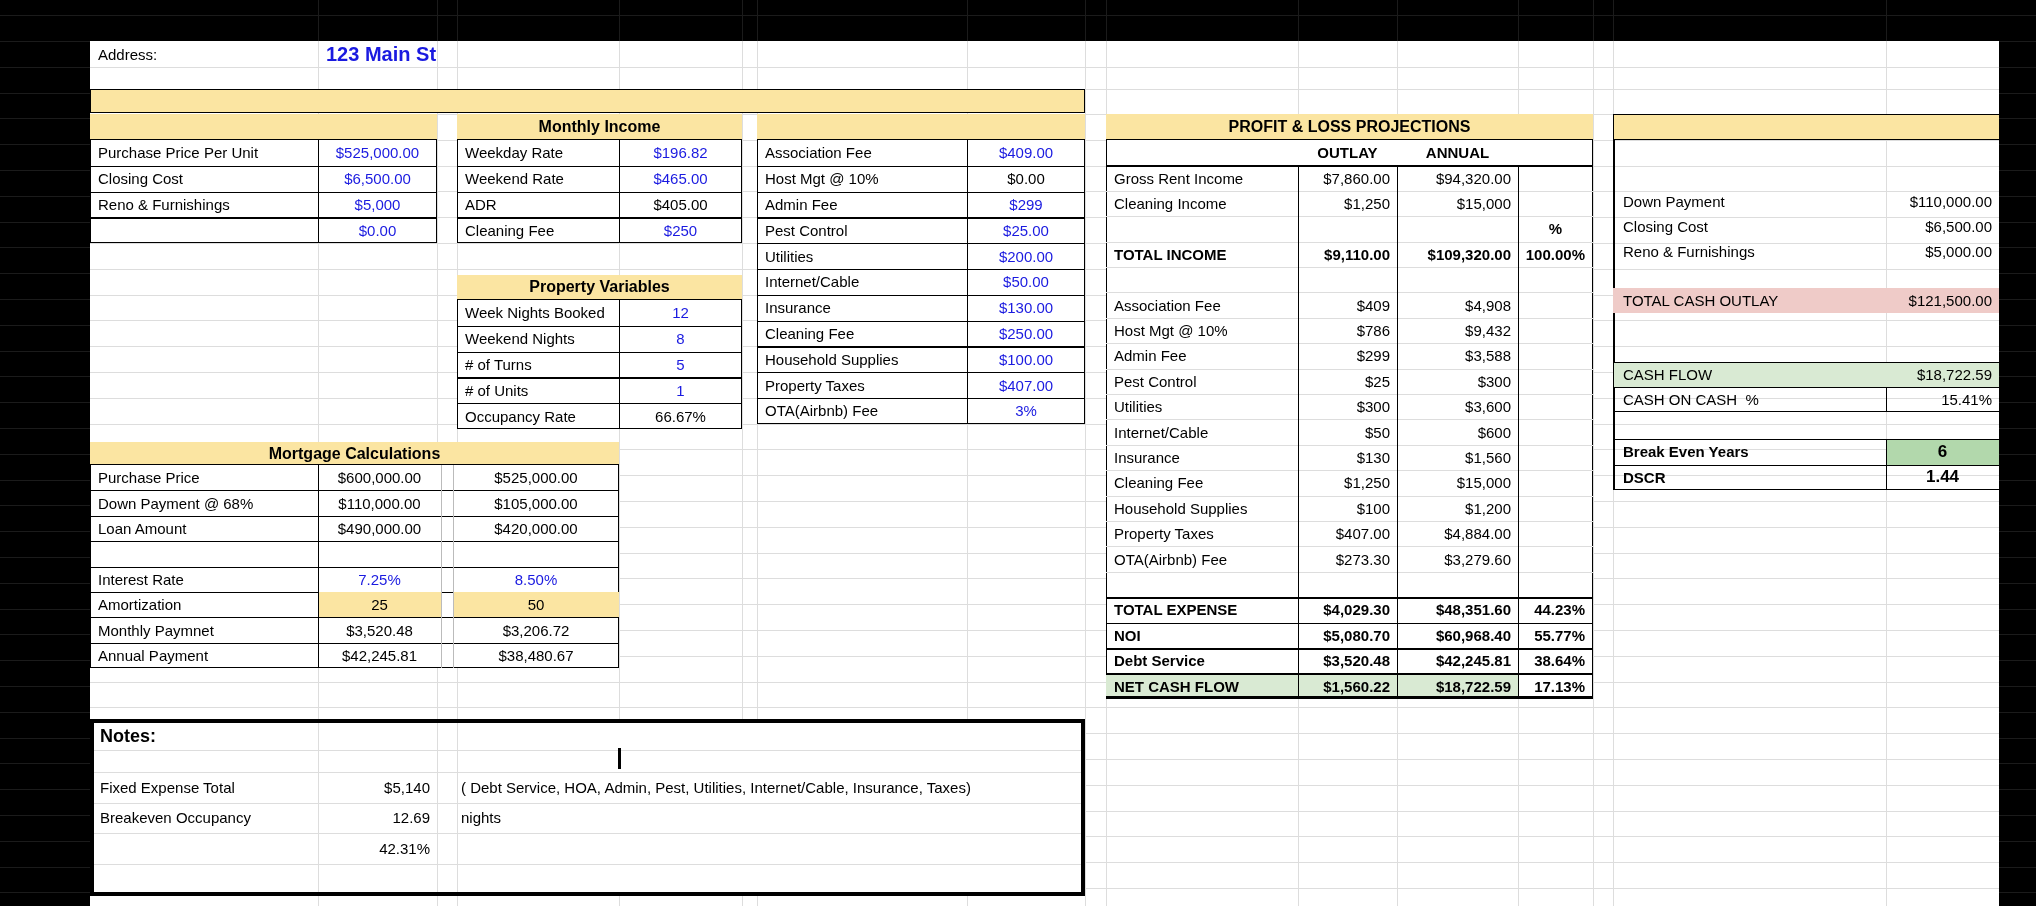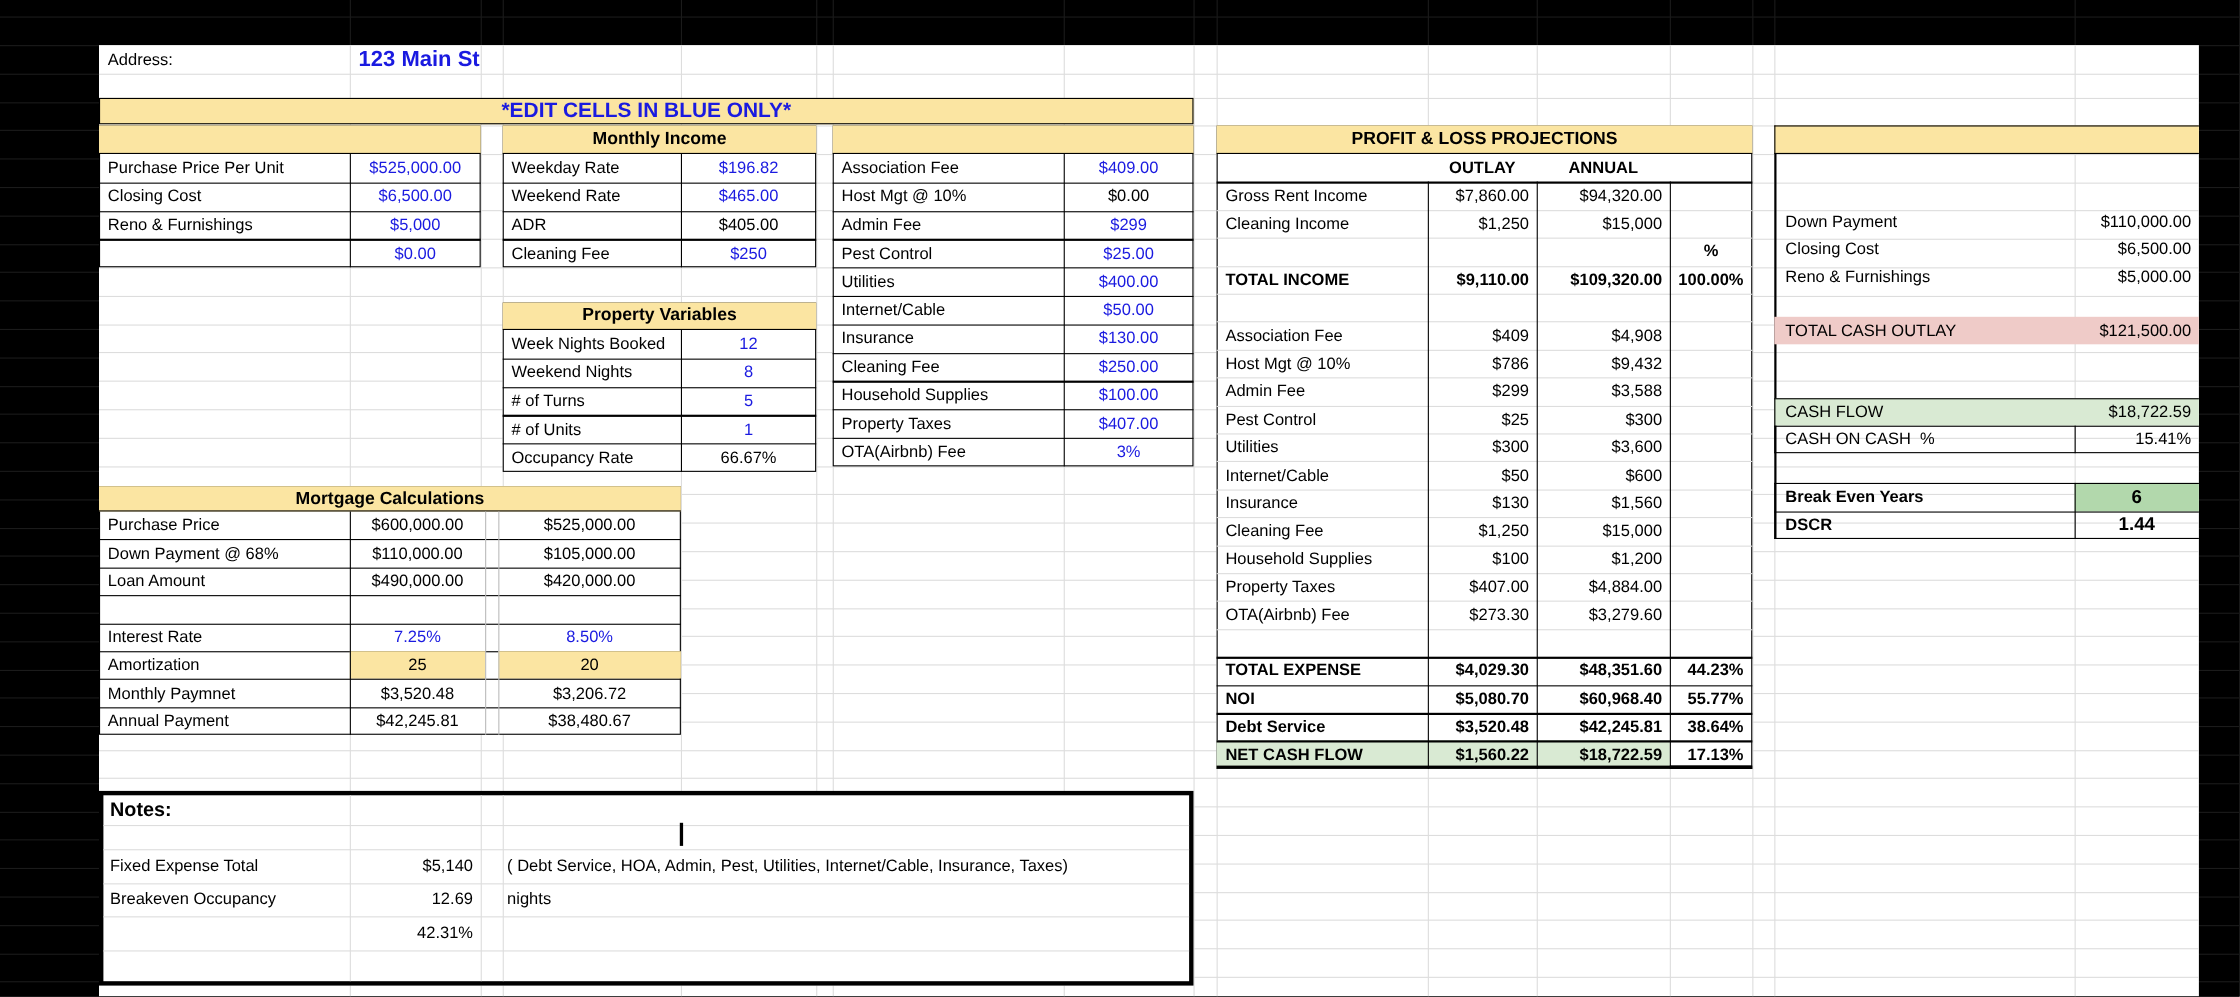--- a/index.html
+++ b/index.html
@@ -104,21 +104,20 @@
     <div style="position: absolute; left: 90px; top: 733.2px; width: 1909px; height: 1px; box-sizing: border-box; background: rgb(221, 221, 221);"></div>
     <div style="position: absolute; left: 90px; top: 759px; width: 1909px; height: 1px; box-sizing: border-box; background: rgb(221, 221, 221);"></div>
     <div style="position: absolute; left: 90px; top: 784.8px; width: 1909px; height: 1px; box-sizing: border-box; background: rgb(221, 221, 221);"></div>
     <div style="position: absolute; left: 90px; top: 810.6px; width: 1909px; height: 1px; box-sizing: border-box; background: rgb(221, 221, 221);"></div>
     <div style="position: absolute; left: 90px; top: 836.4px; width: 1909px; height: 1px; box-sizing: border-box; background: rgb(221, 221, 221);"></div>
     <div style="position: absolute; left: 90px; top: 862.2px; width: 1909px; height: 1px; box-sizing: border-box; background: rgb(221, 221, 221);"></div>
     <div style="position: absolute; left: 90px; top: 888px; width: 1909px; height: 1px; box-sizing: border-box; background: rgb(221, 221, 221);"></div>
     <div style="position: absolute; left: 92px; top: 41px; width: 226px; height: 26px; box-sizing: border-box; display: flex; align-items: center; white-space: pre; overflow: visible; justify-content: flex-start; padding-left: 6px; font: 15px &quot;Liberation Sans&quot;, sans-serif; color: rgb(0, 0, 0);">Address:</div>
     <div style="position: absolute; left: 320px; top: 41px; width: 300px; height: 26px; box-sizing: border-box; display: flex; align-items: center; white-space: pre; overflow: visible; justify-content: flex-start; padding-left: 6px; font: bold 20px &quot;Liberation Sans&quot;, sans-serif; color: rgb(26, 26, 224);">123 Main St</div>
     <div style="position: absolute; left: 90px; top: 89px; width: 995px; height: 24px; box-sizing: border-box; background: rgb(251, 229, 162); border: 1.2px solid rgb(0, 0, 0);"></div>
-    <div style="position: absolute; left: 90px; top: 89px; width: 995px; height: 24px; box-sizing: border-box; display: flex; align-items: center; white-space: pre; overflow: visible; justify-content: center; font: bold 19px &quot;Liberation Sans&quot;, sans-serif; color: rgb(26, 26, 224);">*EDIT CELLS IN BLUE ONLY*</div>
     <div style="position: absolute; left: 90px; top: 114px; width: 347px; height: 129.2px; box-sizing: border-box; background: rgb(255, 255, 255); border: 1.5px solid rgb(0, 0, 0);"></div>
     <div style="position: absolute; left: 90px; top: 114px; width: 347px; height: 26px; box-sizing: border-box; background: rgb(251, 229, 162); border-bottom: 1.5px solid rgb(0, 0, 0);"></div>
     <div style="position: absolute; left: 90px; top: 165.8px; width: 347px; height: 1.2px; box-sizing: border-box; background: rgb(0, 0, 0);"></div>
     <div style="position: absolute; left: 90px; top: 191.6px; width: 347px; height: 1.2px; box-sizing: border-box; background: rgb(0, 0, 0);"></div>
     <div style="position: absolute; left: 90px; top: 217.4px; width: 347px; height: 1.2px; box-sizing: border-box; background: rgb(0, 0, 0);"></div>
     <div style="position: absolute; left: 318px; top: 140px; width: 1.2px; height: 103.2px; box-sizing: border-box; background: rgb(0, 0, 0);"></div>
     <div style="position: absolute; left: 92px; top: 140px; width: 226px; height: 25.8px; box-sizing: border-box; display: flex; align-items: center; white-space: pre; overflow: visible; justify-content: flex-start; padding-left: 6px; font: 15px &quot;Liberation Sans&quot;, sans-serif; color: rgb(0, 0, 0);">Purchase Price Per Unit</div>
     <div style="position: absolute; left: 318px; top: 140px; width: 119px; height: 25.8px; box-sizing: border-box; display: flex; align-items: center; white-space: pre; overflow: visible; justify-content: center; font: 15px &quot;Liberation Sans&quot;, sans-serif; color: rgb(26, 26, 224);">$525,000.00</div>
     <div style="position: absolute; left: 92px; top: 165.8px; width: 226px; height: 25.8px; box-sizing: border-box; display: flex; align-items: center; white-space: pre; overflow: visible; justify-content: flex-start; padding-left: 6px; font: 15px &quot;Liberation Sans&quot;, sans-serif; color: rgb(0, 0, 0);">Closing Cost</div>
     <div style="position: absolute; left: 318px; top: 165.8px; width: 119px; height: 25.8px; box-sizing: border-box; display: flex; align-items: center; white-space: pre; overflow: visible; justify-content: center; font: 15px &quot;Liberation Sans&quot;, sans-serif; color: rgb(26, 26, 224);">$6,500.00</div>
@@ -174,21 +173,21 @@
     <div style="position: absolute; left: 967px; top: 140px; width: 1.2px; height: 283.8px; box-sizing: border-box; background: rgb(0, 0, 0);"></div>
     <div style="position: absolute; left: 759px; top: 140px; width: 208px; height: 25.8px; box-sizing: border-box; display: flex; align-items: center; white-space: pre; overflow: visible; justify-content: flex-start; padding-left: 6px; font: 15px &quot;Liberation Sans&quot;, sans-serif; color: rgb(0, 0, 0);">Association Fee</div>
     <div style="position: absolute; left: 967px; top: 140px; width: 118px; height: 25.8px; box-sizing: border-box; display: flex; align-items: center; white-space: pre; overflow: visible; justify-content: center; font: 15px &quot;Liberation Sans&quot;, sans-serif; color: rgb(26, 26, 224);">$409.00</div>
     <div style="position: absolute; left: 759px; top: 165.8px; width: 208px; height: 25.8px; box-sizing: border-box; display: flex; align-items: center; white-space: pre; overflow: visible; justify-content: flex-start; padding-left: 6px; font: 15px &quot;Liberation Sans&quot;, sans-serif; color: rgb(0, 0, 0);">Host Mgt @ 10%</div>
     <div style="position: absolute; left: 967px; top: 165.8px; width: 118px; height: 25.8px; box-sizing: border-box; display: flex; align-items: center; white-space: pre; overflow: visible; justify-content: center; font: 15px &quot;Liberation Sans&quot;, sans-serif; color: rgb(0, 0, 0);">$0.00</div>
     <div style="position: absolute; left: 759px; top: 191.6px; width: 208px; height: 25.8px; box-sizing: border-box; display: flex; align-items: center; white-space: pre; overflow: visible; justify-content: flex-start; padding-left: 6px; font: 15px &quot;Liberation Sans&quot;, sans-serif; color: rgb(0, 0, 0);">Admin Fee</div>
     <div style="position: absolute; left: 967px; top: 191.6px; width: 118px; height: 25.8px; box-sizing: border-box; display: flex; align-items: center; white-space: pre; overflow: visible; justify-content: center; font: 15px &quot;Liberation Sans&quot;, sans-serif; color: rgb(26, 26, 224);">$299</div>
     <div style="position: absolute; left: 759px; top: 217.4px; width: 208px; height: 25.8px; box-sizing: border-box; display: flex; align-items: center; white-space: pre; overflow: visible; justify-content: flex-start; padding-left: 6px; font: 15px &quot;Liberation Sans&quot;, sans-serif; color: rgb(0, 0, 0);">Pest Control</div>
     <div style="position: absolute; left: 967px; top: 217.4px; width: 118px; height: 25.8px; box-sizing: border-box; display: flex; align-items: center; white-space: pre; overflow: visible; justify-content: center; font: 15px &quot;Liberation Sans&quot;, sans-serif; color: rgb(26, 26, 224);">$25.00</div>
     <div style="position: absolute; left: 759px; top: 243.2px; width: 208px; height: 25.8px; box-sizing: border-box; display: flex; align-items: center; white-space: pre; overflow: visible; justify-content: flex-start; padding-left: 6px; font: 15px &quot;Liberation Sans&quot;, sans-serif; color: rgb(0, 0, 0);">Utilities</div>
-    <div style="position: absolute; left: 967px; top: 243.2px; width: 118px; height: 25.8px; box-sizing: border-box; display: flex; align-items: center; white-space: pre; overflow: visible; justify-content: center; font: 15px &quot;Liberation Sans&quot;, sans-serif; color: rgb(26, 26, 224);">$400.00</div>
+    <div style="position: absolute; left: 967px; top: 243.2px; width: 118px; height: 25.8px; box-sizing: border-box; display: flex; align-items: center; white-space: pre; overflow: visible; justify-content: center; font: 15px &quot;Liberation Sans&quot;, sans-serif; color: rgb(26, 26, 224);">$200.00</div>
     <div style="position: absolute; left: 759px; top: 269px; width: 208px; height: 25.8px; box-sizing: border-box; display: flex; align-items: center; white-space: pre; overflow: visible; justify-content: flex-start; padding-left: 6px; font: 15px &quot;Liberation Sans&quot;, sans-serif; color: rgb(0, 0, 0);">Internet/Cable</div>
     <div style="position: absolute; left: 967px; top: 269px; width: 118px; height: 25.8px; box-sizing: border-box; display: flex; align-items: center; white-space: pre; overflow: visible; justify-content: center; font: 15px &quot;Liberation Sans&quot;, sans-serif; color: rgb(26, 26, 224);">$50.00</div>
     <div style="position: absolute; left: 759px; top: 294.8px; width: 208px; height: 25.8px; box-sizing: border-box; display: flex; align-items: center; white-space: pre; overflow: visible; justify-content: flex-start; padding-left: 6px; font: 15px &quot;Liberation Sans&quot;, sans-serif; color: rgb(0, 0, 0);">Insurance</div>
     <div style="position: absolute; left: 967px; top: 294.8px; width: 118px; height: 25.8px; box-sizing: border-box; display: flex; align-items: center; white-space: pre; overflow: visible; justify-content: center; font: 15px &quot;Liberation Sans&quot;, sans-serif; color: rgb(26, 26, 224);">$130.00</div>
     <div style="position: absolute; left: 759px; top: 320.6px; width: 208px; height: 25.8px; box-sizing: border-box; display: flex; align-items: center; white-space: pre; overflow: visible; justify-content: flex-start; padding-left: 6px; font: 15px &quot;Liberation Sans&quot;, sans-serif; color: rgb(0, 0, 0);">Cleaning Fee</div>
     <div style="position: absolute; left: 967px; top: 320.6px; width: 118px; height: 25.8px; box-sizing: border-box; display: flex; align-items: center; white-space: pre; overflow: visible; justify-content: center; font: 15px &quot;Liberation Sans&quot;, sans-serif; color: rgb(26, 26, 224);">$250.00</div>
     <div style="position: absolute; left: 759px; top: 346.4px; width: 208px; height: 25.8px; box-sizing: border-box; display: flex; align-items: center; white-space: pre; overflow: visible; justify-content: flex-start; padding-left: 6px; font: 15px &quot;Liberation Sans&quot;, sans-serif; color: rgb(0, 0, 0);">Household Supplies</div>
     <div style="position: absolute; left: 967px; top: 346.4px; width: 118px; height: 25.8px; box-sizing: border-box; display: flex; align-items: center; white-space: pre; overflow: visible; justify-content: center; font: 15px &quot;Liberation Sans&quot;, sans-serif; color: rgb(26, 26, 224);">$100.00</div>
     <div style="position: absolute; left: 759px; top: 372.2px; width: 208px; height: 25.8px; box-sizing: border-box; display: flex; align-items: center; white-space: pre; overflow: visible; justify-content: flex-start; padding-left: 6px; font: 15px &quot;Liberation Sans&quot;, sans-serif; color: rgb(0, 0, 0);">Property Taxes</div>
     <div style="position: absolute; left: 967px; top: 372.2px; width: 118px; height: 25.8px; box-sizing: border-box; display: flex; align-items: center; white-space: pre; overflow: visible; justify-content: center; font: 15px &quot;Liberation Sans&quot;, sans-serif; color: rgb(26, 26, 224);">$407.00</div>
@@ -330,21 +329,21 @@
     <div style="position: absolute; left: 92px; top: 541.2px; width: 226px; height: 25.4px; box-sizing: border-box; display: flex; align-items: center; white-space: pre; overflow: visible; justify-content: flex-start; padding-left: 6px; font: 15px &quot;Liberation Sans&quot;, sans-serif; color: rgb(0, 0, 0);"></div>
     <div style="position: absolute; left: 90px; top: 566.6px; width: 529px; height: 1px; box-sizing: border-box; background: rgb(0, 0, 0);"></div>
     <div style="position: absolute; left: 92px; top: 566.6px; width: 226px; height: 25.4px; box-sizing: border-box; display: flex; align-items: center; white-space: pre; overflow: visible; justify-content: flex-start; padding-left: 6px; font: 15px &quot;Liberation Sans&quot;, sans-serif; color: rgb(0, 0, 0);">Interest Rate</div>
     <div style="position: absolute; left: 318px; top: 566.6px; width: 123px; height: 25.4px; box-sizing: border-box; display: flex; align-items: center; white-space: pre; overflow: visible; justify-content: center; font: 15px &quot;Liberation Sans&quot;, sans-serif; color: rgb(26, 26, 224);">7.25%</div>
     <div style="position: absolute; left: 453px; top: 566.6px; width: 166px; height: 25.4px; box-sizing: border-box; display: flex; align-items: center; white-space: pre; overflow: visible; justify-content: center; font: 15px &quot;Liberation Sans&quot;, sans-serif; color: rgb(26, 26, 224);">8.50%</div>
     <div style="position: absolute; left: 90px; top: 592px; width: 529px; height: 1px; box-sizing: border-box; background: rgb(0, 0, 0);"></div>
     <div style="position: absolute; left: 318px; top: 592px; width: 123px; height: 25.4px; box-sizing: border-box; background: rgb(251, 229, 162);"></div>
     <div style="position: absolute; left: 453px; top: 592px; width: 166px; height: 25.4px; box-sizing: border-box; background: rgb(251, 229, 162);"></div>
     <div style="position: absolute; left: 92px; top: 592px; width: 226px; height: 25.4px; box-sizing: border-box; display: flex; align-items: center; white-space: pre; overflow: visible; justify-content: flex-start; padding-left: 6px; font: 15px &quot;Liberation Sans&quot;, sans-serif; color: rgb(0, 0, 0);">Amortization</div>
     <div style="position: absolute; left: 318px; top: 592px; width: 123px; height: 25.4px; box-sizing: border-box; display: flex; align-items: center; white-space: pre; overflow: visible; justify-content: center; font: 15px &quot;Liberation Sans&quot;, sans-serif; color: rgb(0, 0, 0);">25</div>
-    <div style="position: absolute; left: 453px; top: 592px; width: 166px; height: 25.4px; box-sizing: border-box; display: flex; align-items: center; white-space: pre; overflow: visible; justify-content: center; font: 15px &quot;Liberation Sans&quot;, sans-serif; color: rgb(0, 0, 0);">20</div>
+    <div style="position: absolute; left: 453px; top: 592px; width: 166px; height: 25.4px; box-sizing: border-box; display: flex; align-items: center; white-space: pre; overflow: visible; justify-content: center; font: 15px &quot;Liberation Sans&quot;, sans-serif; color: rgb(0, 0, 0);">50</div>
     <div style="position: absolute; left: 90px; top: 617.4px; width: 529px; height: 1px; box-sizing: border-box; background: rgb(0, 0, 0);"></div>
     <div style="position: absolute; left: 92px; top: 617.4px; width: 226px; height: 25.4px; box-sizing: border-box; display: flex; align-items: center; white-space: pre; overflow: visible; justify-content: flex-start; padding-left: 6px; font: 15px &quot;Liberation Sans&quot;, sans-serif; color: rgb(0, 0, 0);">Monthly Paymnet</div>
     <div style="position: absolute; left: 318px; top: 617.4px; width: 123px; height: 25.4px; box-sizing: border-box; display: flex; align-items: center; white-space: pre; overflow: visible; justify-content: center; font: 15px &quot;Liberation Sans&quot;, sans-serif; color: rgb(0, 0, 0);">$3,520.48</div>
     <div style="position: absolute; left: 453px; top: 617.4px; width: 166px; height: 25.4px; box-sizing: border-box; display: flex; align-items: center; white-space: pre; overflow: visible; justify-content: center; font: 15px &quot;Liberation Sans&quot;, sans-serif; color: rgb(0, 0, 0);">$3,206.72</div>
     <div style="position: absolute; left: 90px; top: 642.8px; width: 529px; height: 1px; box-sizing: border-box; background: rgb(0, 0, 0);"></div>
     <div style="position: absolute; left: 92px; top: 642.8px; width: 226px; height: 25.4px; box-sizing: border-box; display: flex; align-items: center; white-space: pre; overflow: visible; justify-content: flex-start; padding-left: 6px; font: 15px &quot;Liberation Sans&quot;, sans-serif; color: rgb(0, 0, 0);">Annual Payment</div>
     <div style="position: absolute; left: 318px; top: 642.8px; width: 123px; height: 25.4px; box-sizing: border-box; display: flex; align-items: center; white-space: pre; overflow: visible; justify-content: center; font: 15px &quot;Liberation Sans&quot;, sans-serif; color: rgb(0, 0, 0);">$42,245.81</div>
     <div style="position: absolute; left: 453px; top: 642.8px; width: 166px; height: 25.4px; box-sizing: border-box; display: flex; align-items: center; white-space: pre; overflow: visible; justify-content: center; font: 15px &quot;Liberation Sans&quot;, sans-serif; color: rgb(0, 0, 0);">$38,480.67</div>
     <div style="position: absolute; left: 318px; top: 465px; width: 1.2px; height: 203.2px; box-sizing: border-box; background: rgb(0, 0, 0);"></div>
     <div style="position: absolute; left: 441px; top: 465px; width: 1px; height: 203.2px; box-sizing: border-box; background: rgb(187, 187, 187);"></div>

